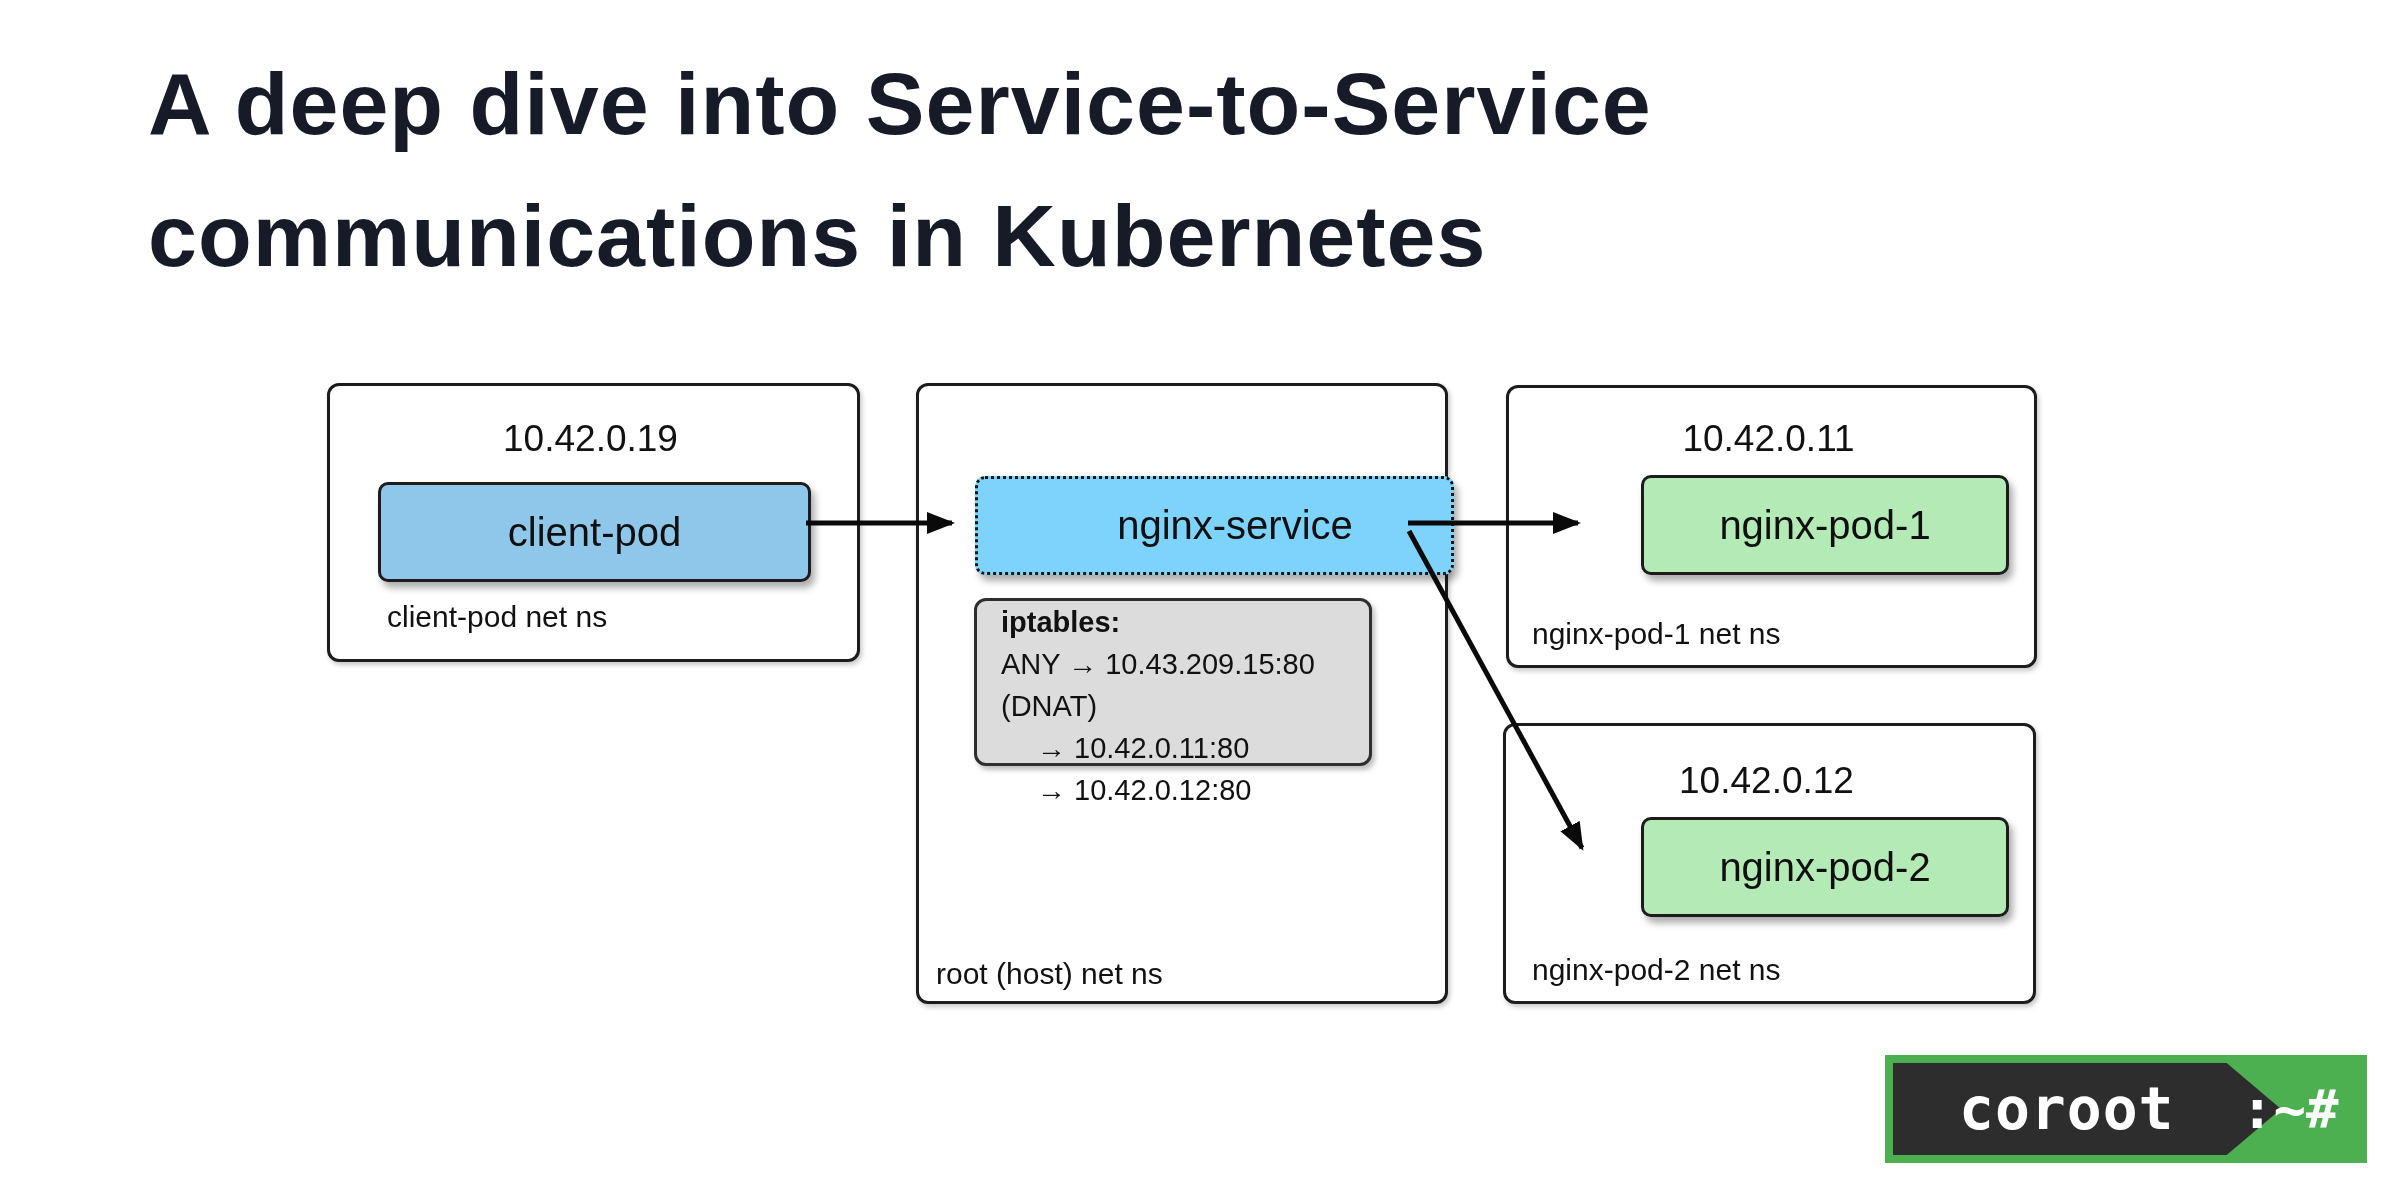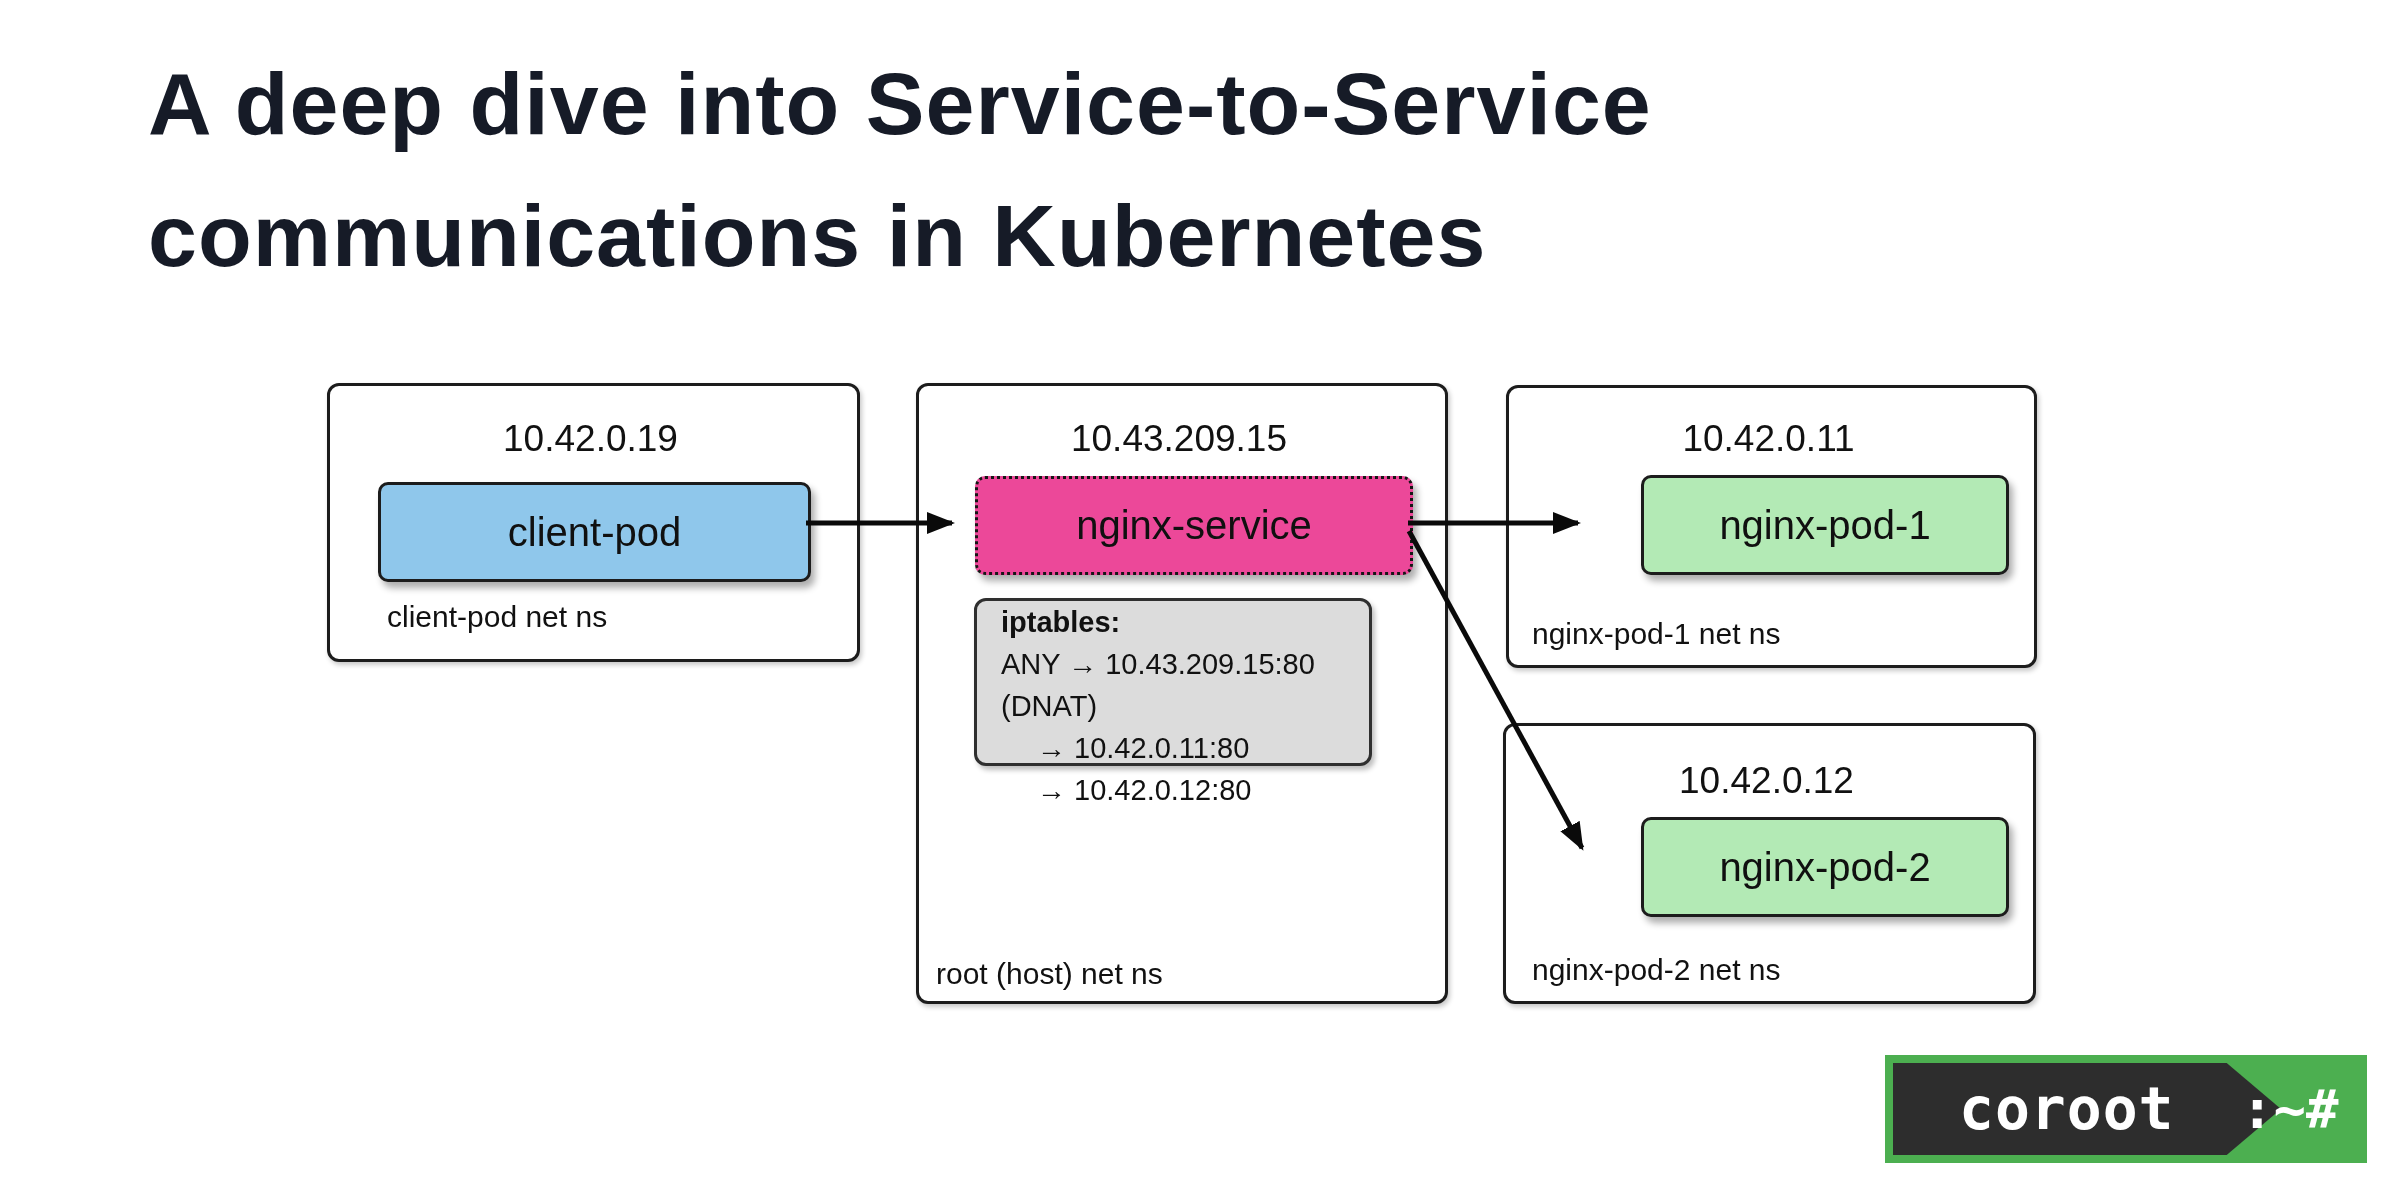--- a/index.html
+++ b/index.html
@@ -19,21 +19,21 @@
   }
   .ip-label{
     position:absolute;text-align:center;font-size:37px;color:#111;
   }
   .node{
     position:absolute;display:flex;align-items:center;justify-content:center;
     font-size:40px;color:#101010;border:3px solid #1c1c1c;border-radius:10px;
     box-shadow:4px 6px 7px rgba(0,0,0,.32);
   }
   .node.blue{background:#8FC7EB;}
-  .node.lavender{background:#ec4899;border:3px dotted #151515;}
+  .node.lavender{background:#7dd3fc;border:3px dotted #151515;padding-left:41px;}
   .node.green{background:#B3EAB5;margin-left:43px;}
   .ns-label{position:absolute;font-size:30px;color:#111;}
   .ipt{
     position:absolute;left:974px;top:598px;width:398px;height:168px;box-sizing:border-box;
     background:#DCDCDC;border:3px solid #2f2f2f;border-radius:12px;
     padding:0 24px;font-size:29px;line-height:1.45;color:#111;
     box-shadow:3px 4px 5px rgba(0,0,0,.25);
   }
   .ipt .b{font-weight:bold;}
   .ipt .indent{padding-left:36px;}
@@ -67,21 +67,20 @@
   </div>
 
   <div class="ns-box" style="left:327px;top:383px;width:527px;height:273px;"></div>
   <div class="ip-label" style="left:327px;top:418px;width:527px;">10.42.0.19</div>
   <div class="node blue" style="left:378px;top:482px;width:427px;height:94px;">
     <span>client-pod</span>
   </div>
   <div class="ns-label" style="left:355px;top:600px;margin-left:32px;">client-pod net ns</div>
 
   <div class="ns-box" style="left:916px;top:383px;width:526px;height:615px;"></div>
-  <div class="ip-label" style="left:916px;top:418px;width:526px;">10.43.209.15</div>
   <div class="node lavender" style="left:975px;top:476px;width:432px;height:93px;">
     <span>nginx-service</span>
   </div>
   <div class="ipt">
     <div class="b">iptables:</div>
     <div>ANY → 10.43.209.15:80 (DNAT)</div>
     <div class="indent">→ 10.42.0.11:80</div>
     <div class="indent">→ 10.42.0.12:80</div>
   </div>
   <div class="ns-label" style="left:936px;top:957px;">root (host) net ns</div>

